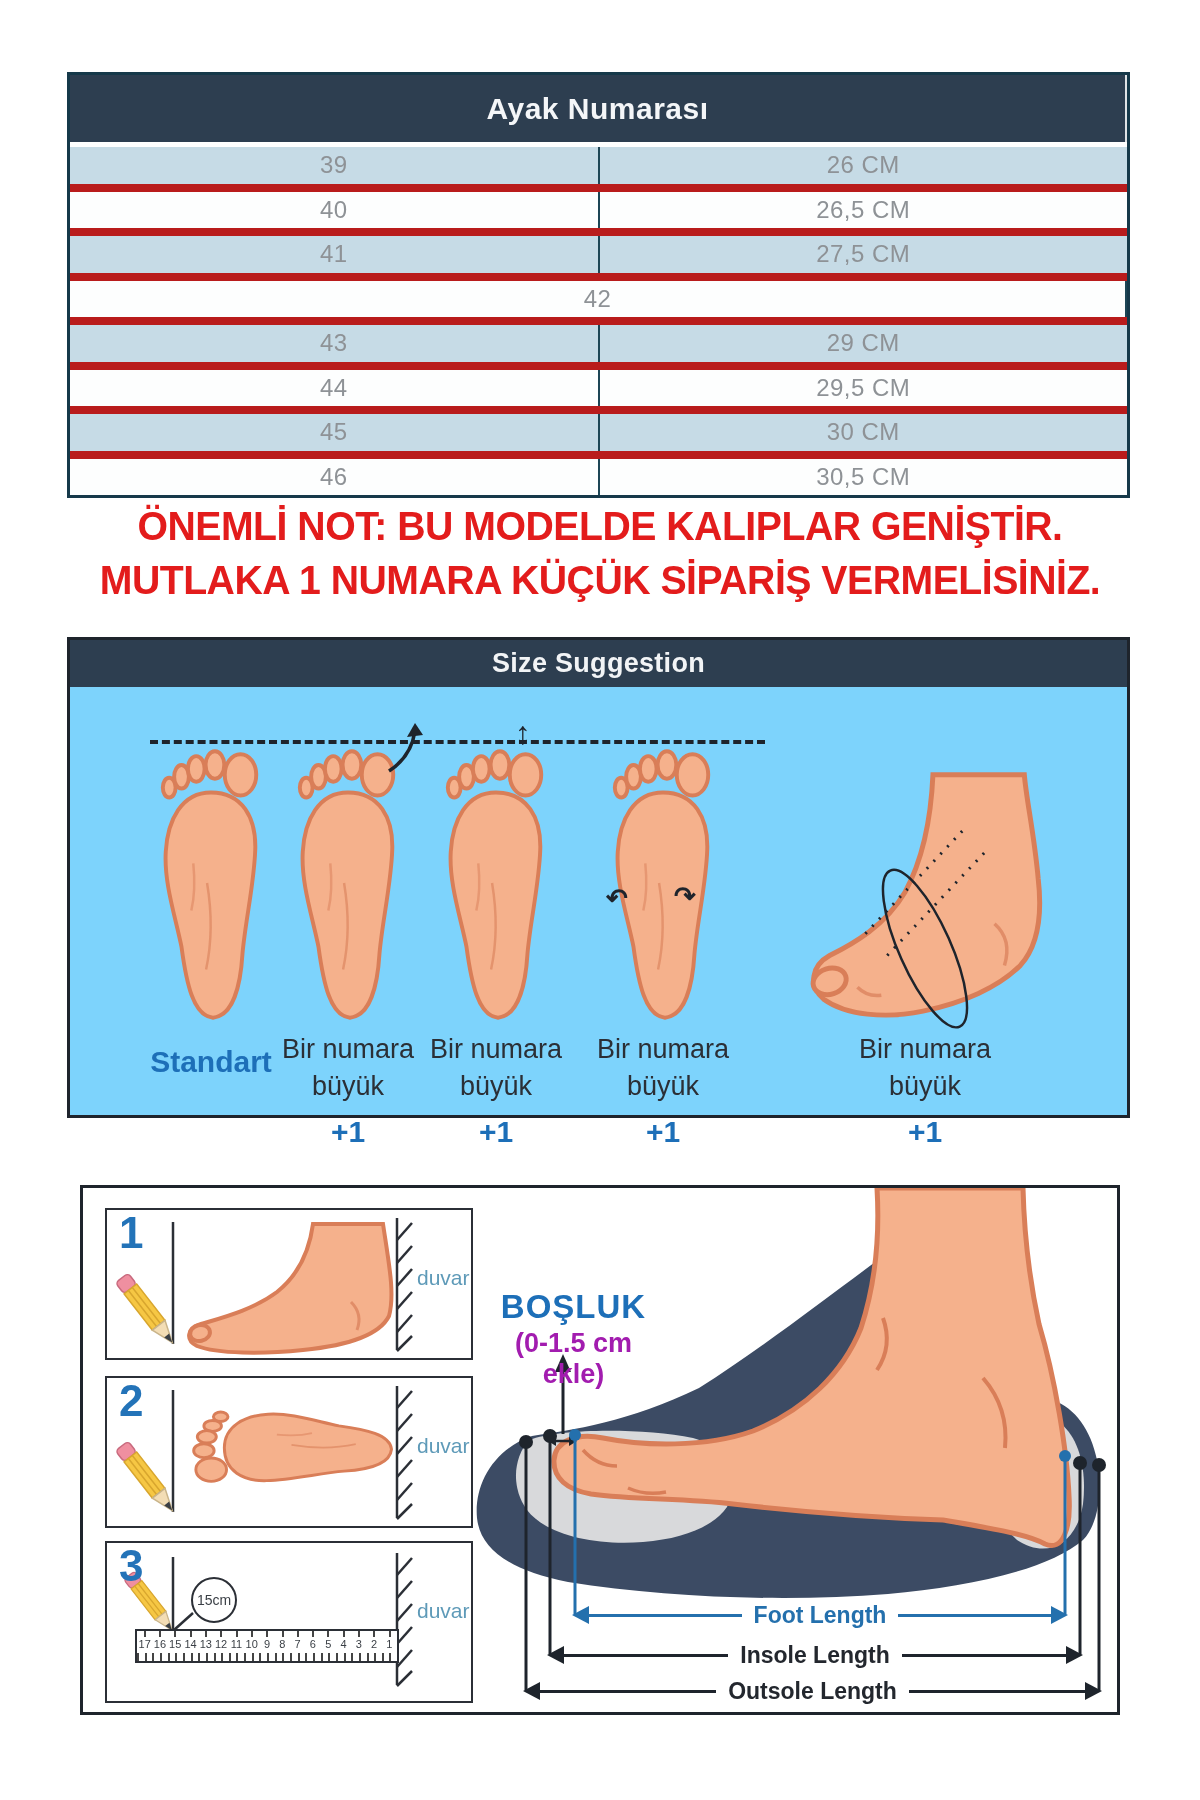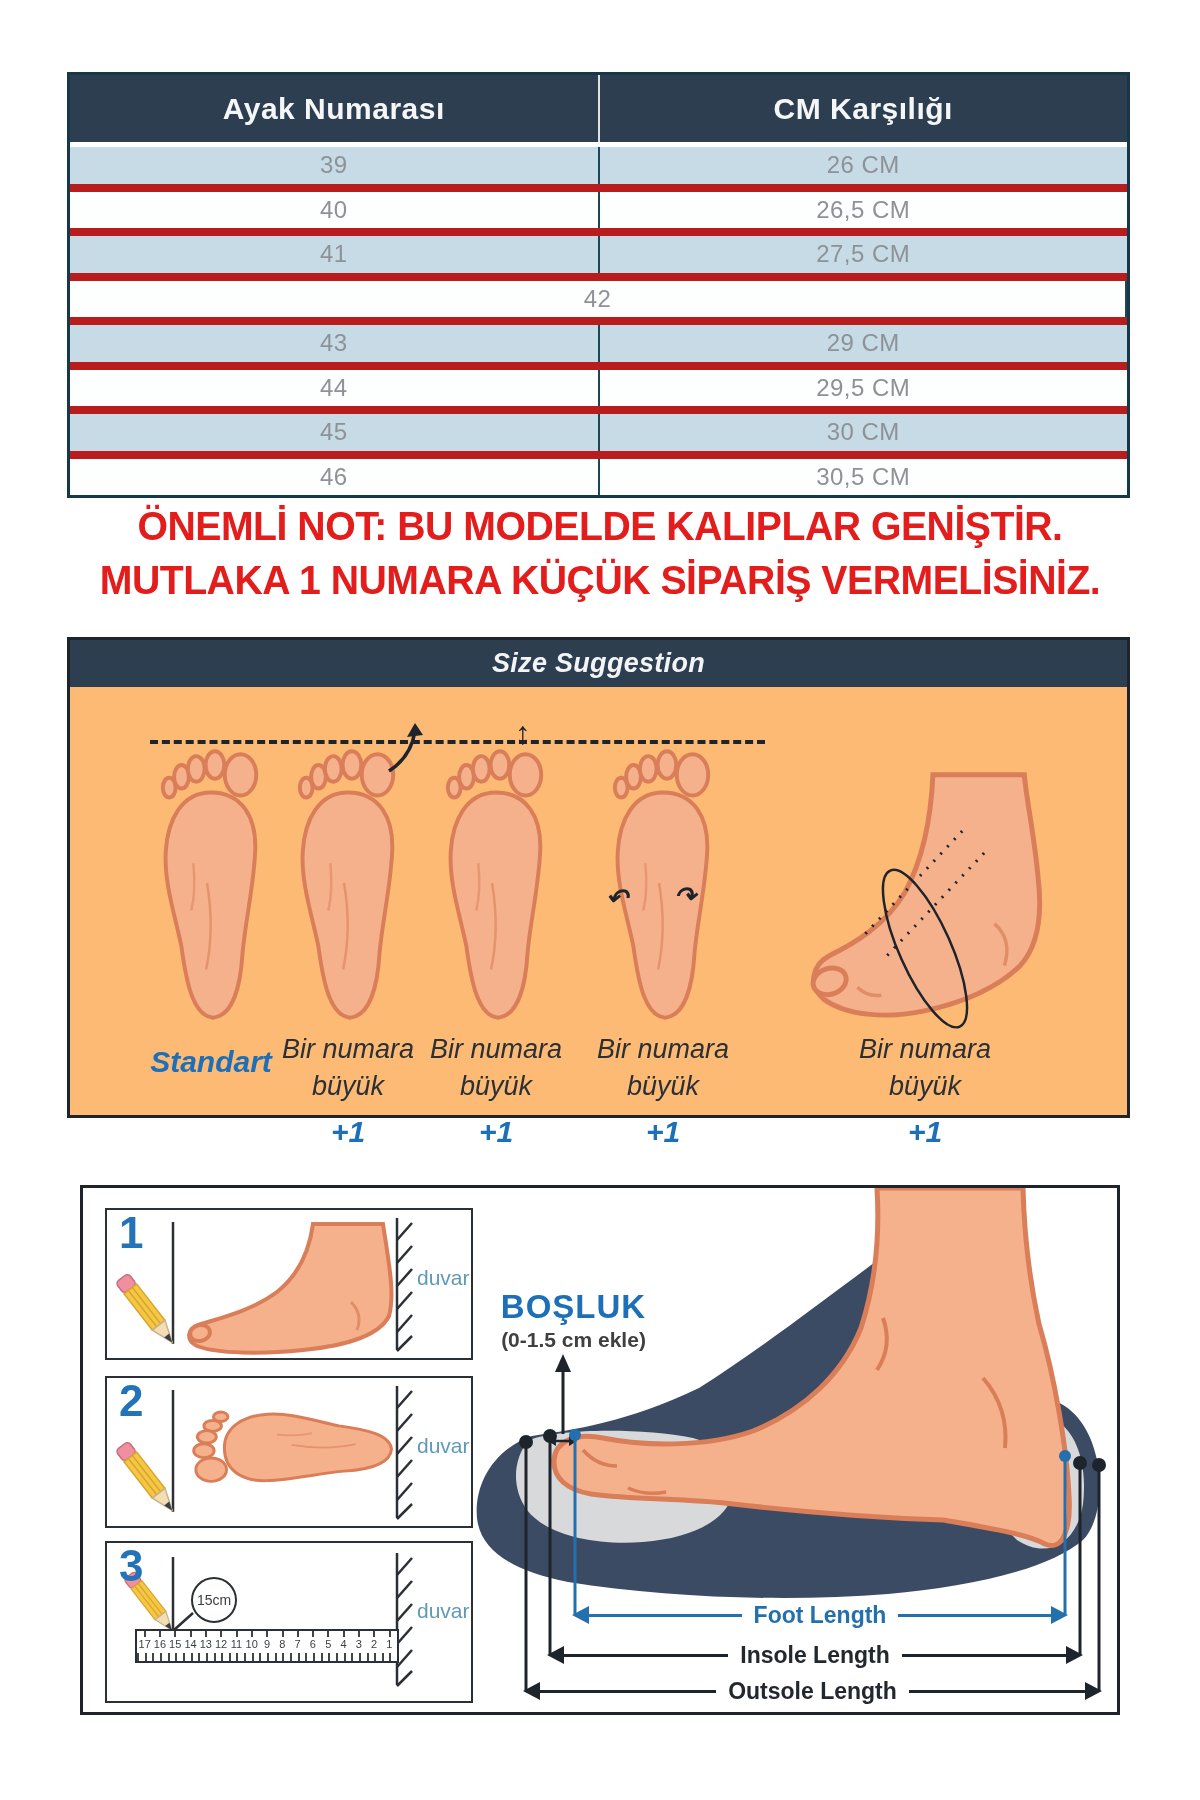--- a/index.html
+++ b/index.html
@@ -19,21 +19,21 @@
   .t-row .t-cell.first{border-right:2px solid #1d4656;}
   .t-row.odd{background:#c6dbe6;}
   .t-row.even{background:#fdfefe;}
 
   
   .note{position:absolute;left:0;top:499px;width:1200px;text-align:center;color:#e31c1c;
         font-weight:700;font-size:40px;line-height:54px;letter-spacing:-.5px;transform:scaleX(.98);}
 
   
   .sug{position:absolute;left:67px;top:637px;width:1063px;height:481px;border:3px solid #1e242c;
-       box-sizing:border-box;background:#fdba74;font-style:italic;}
+       box-sizing:border-box;background:#7dd3fc;}
   .sug-head{height:47px;background:#2d3e50;display:flex;align-items:center;justify-content:center;
             color:#f2f4f6;font-size:27px;font-weight:600;letter-spacing:.3px;}
   .dashed-line{position:absolute;left:80px;top:100px;width:615px;border-top:4px dashed #1e242c;z-index:1;}
   .sug-item{position:absolute;top:95px;height:372px;display:flex;flex-direction:column;align-items:center;z-index:2;}
   .sug-item .art{height:294px;flex:none;position:relative;}
   .lbl-standart{color:#1d6fb8;font-size:30px;font-weight:700;margin-top:16px;}
   .lbl-line{color:#2b2f36;font-size:27px;line-height:33px;text-align:center;margin-top:4px;}
   .lbl-plus{color:#1d6fb8;font-size:30px;font-weight:700;margin-top:12px;}
   .anno{position:absolute;color:#1e242c;font-weight:700;}
 
@@ -52,21 +52,21 @@
     background:repeating-linear-gradient(90deg,transparent 0 6.8px,#444 6.8px 8.8px,transparent 8.8px 15.3px);}
   .ruler .ticks-bot{position:absolute;left:0;bottom:0;width:100%;height:8px;
     background:repeating-linear-gradient(90deg,#444 0 2px,transparent 2px 7.65px);}
   .ruler .nums{position:absolute;left:0;top:7px;width:100%;display:flex;}
   .ruler .nums span{flex:1;text-align:center;font-size:11px;color:#3a3f45;}
   .circle-15{position:absolute;left:84px;top:34px;width:42px;height:42px;border:2px solid #2b2f36;
              border-radius:50%;background:#fff;display:flex;align-items:center;justify-content:center;
              font-size:14px;color:#3a3f45;z-index:3;}
   .bosluk{position:absolute;left:398px;top:100px;width:185px;text-align:center;z-index:2;}
   .bosluk .t1{color:#1d6fb8;font-size:33px;font-weight:800;letter-spacing:1px;}
-  .bosluk .t2{color:#404040;font-size:21px;font-weight:600;margin-top:2px;}
+  .bosluk .t2{color:#a21caf;font-size:27px;font-weight:600;margin-top:2px;}
   .len-arrow{position:absolute;display:flex;align-items:center;height:26px;z-index:2;}
   .len-arrow .ln{flex:1;height:3px;}
   .len-arrow .cap{width:0;height:0;border-top:9px solid transparent;border-bottom:9px solid transparent;}
   .len-arrow .lab{padding:0 12px;font-size:23px;font-weight:700;white-space:nowrap;}
   .blue .ln{background:#2470ad;} .blue .lab{color:#2470ad;}
   .blue .cap.l{border-right:17px solid #2470ad;} .blue .cap.r{border-left:17px solid #2470ad;}
   .dark .ln{background:#1e242c;} .dark .lab{color:#23272e;}
   .dark .cap.l{border-right:17px solid #1e242c;} .dark .cap.r{border-left:17px solid #1e242c;}
 </style>
 </head>
@@ -117,21 +117,20 @@
       <line x1="0" y1="133" x2="15" y2="118"></line>
     </g>
   </defs>
 </svg>
 
 <div class="page">
 
   <div class="size-table">
     <div class="t-head">
       <div class="t-cell first">Ayak Numarası</div>
-      <div class="t-cell">CM Karşılığı</div>
     </div>
     <div style="display:flex;flex-direction:column;flex:1">
         <div class="t-row odd">
           <div class="t-cell first">39</div>
           <div class="t-cell">26 CM</div>
         </div>
         <div class="t-row even">
           <div class="t-cell first">40</div>
           <div class="t-cell">26,5 CM</div>
         </div>

